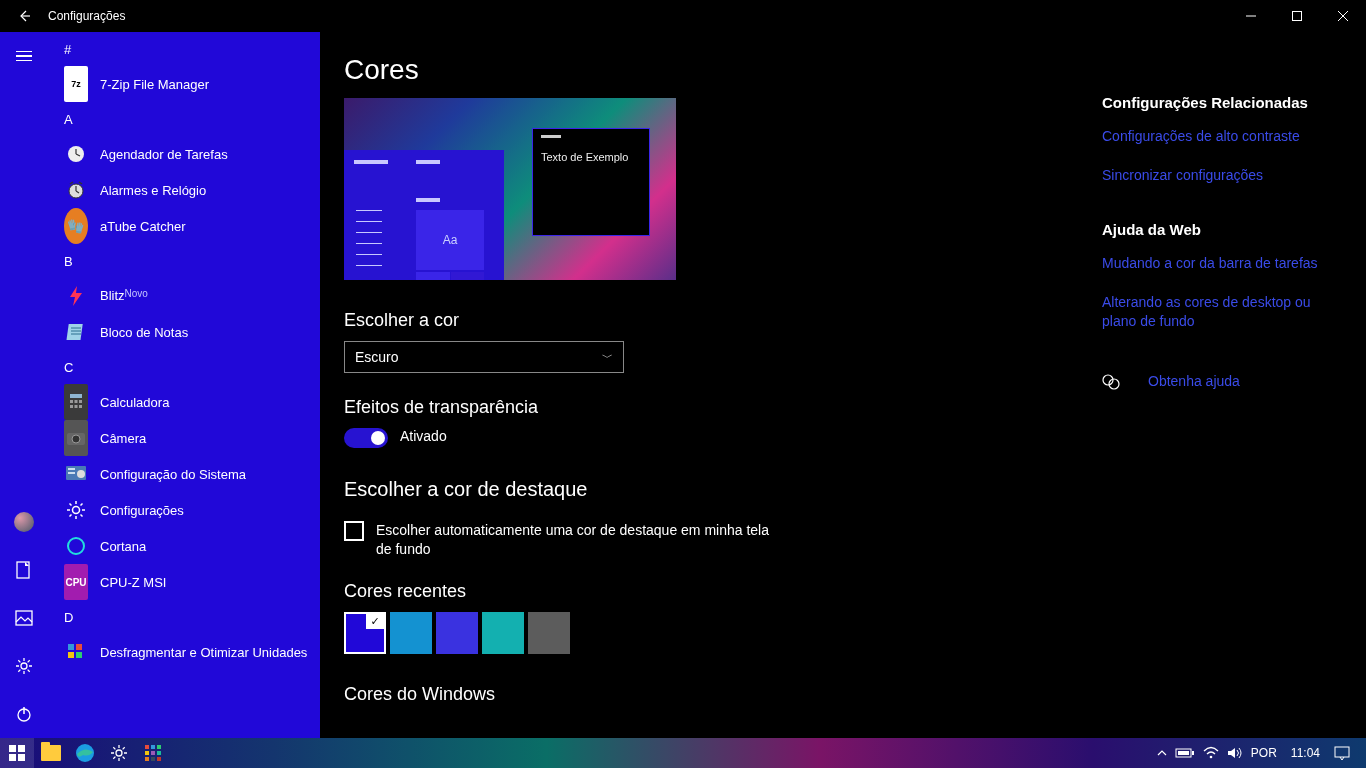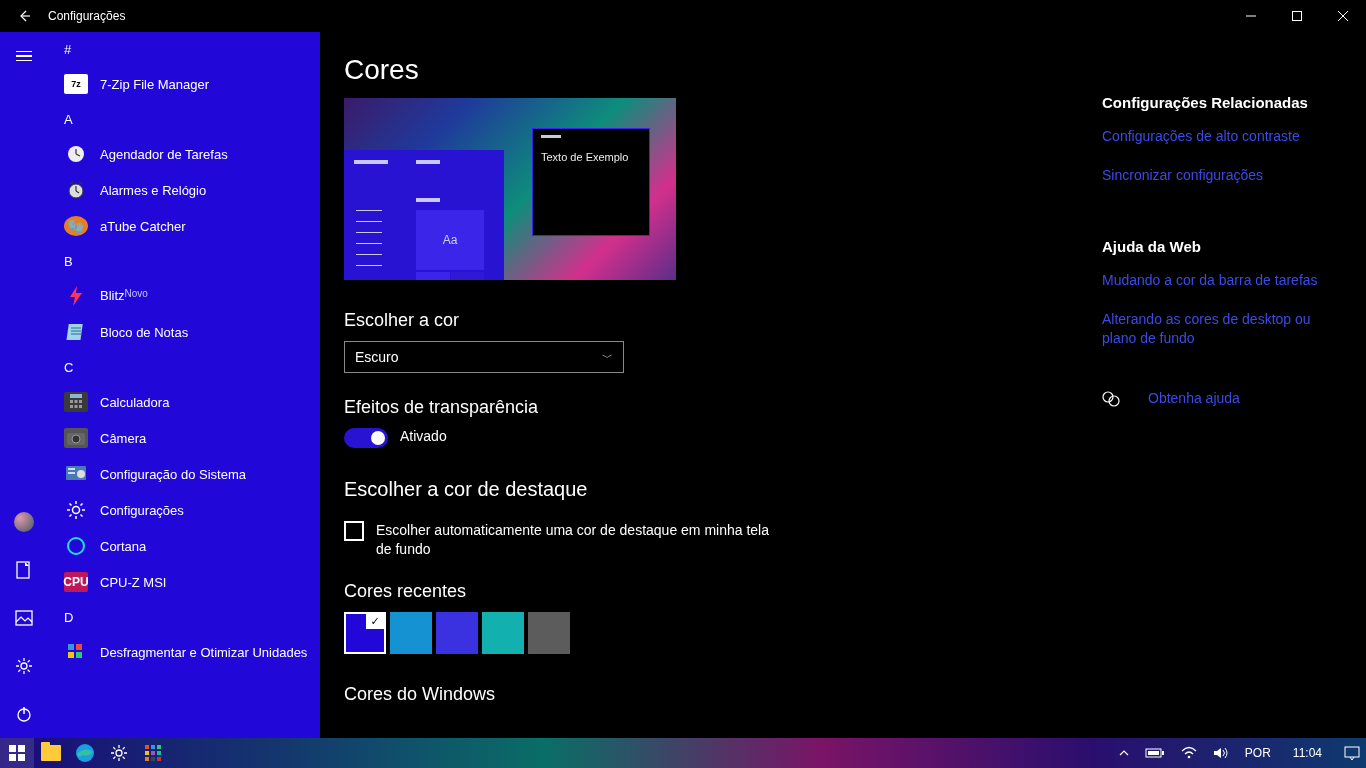--- a/index.html
+++ b/index.html
@@ -49,49 +49,49 @@
 .checkbox { width:20px; height:20px; border:2px solid #fff; margin-right:12px; flex-shrink:0; }
 .check-text { font-size:14px; max-width:400px; line-height:1.35; }
 
 .swatch-row { display:flex; gap:4px; margin-bottom:30px; }
 .swatch { width:42px; height:42px; position:relative; }
 .swatch.selected { border:2px solid #fff; }
 .swatch-check { position:absolute; top:0; right:0; width:18px; height:15px; background:#fff; color:#000; font-size:11px; display:flex; align-items:center; justify-content:center; }
 
 .aside-heading { font-size:15px; font-weight:600; margin-bottom:16px; }
 .aside-link { color:#3a4be8; font-size:14px; margin-bottom:20px; display:block; line-height:1.35; }
-.aside-block2 { margin-top:53px; }
+.aside-block2 { margin-top:36px; }
 .get-help { display:flex; align-items:center; margin-top:30px; }
 .get-help-icon { width:18px; height:18px; margin-right:16px; display:flex; align-items:center; justify-content:center; }
 
 
 .start-menu { position:absolute; left:0; top:32px; width:320px; height:706px; background:#2108d8; z-index:10; display:flex; }
 .start-rail { width:48px; display:flex; flex-direction:column; }
 .rail-top { height:34px; display:flex; align-items:center; justify-content:center; }
 .rail-spacer { flex:1; }
 .rail-btn { width:48px; height:48px; display:flex; align-items:center; justify-content:center; }
 
 .app-list { flex:1; overflow:hidden; padding-top:0px; }
 .group-header { height:34px; display:flex; align-items:center; padding-left:16px; font-size:13px; color:#fff; }
 .app-item { height:36px; display:flex; align-items:center; padding-left:16px; font-size:13px; position:relative; }
-.app-icon { width:24px; height:20px; display:flex; align-items:center; justify-content:center; margin-right:12px; font-size:14px; border-radius:2px; }
+.app-icon { width:24px; height:36px; display:flex; align-items:center; justify-content:center; margin-right:12px; font-size:14px; border-radius:2px; }
 .app-chevron { position:absolute; right:14px; font-size:10px; color:#d0d0ff; }
 .app-sub { font-size:10px; color:#c5c5ff; line-height:1; }
 .app-item.two-line { flex-direction:row; align-items:center; }
 .two-line-text { display:flex; flex-direction:row; line-height:1.15; }
 
 .hamburger { display:flex; flex-direction:column; gap:3px; }
 .hamburger div { width:16px; height:1.5px; background:#fff; }
 
 
 .taskbar { position:absolute; left:0; bottom:0; width:1366px; height:30px; background:linear-gradient(90deg,#1a0a7a 0%,#14356e 20%,#0a6e66 40%,#7a1466 60%,#2a0e6e 80%,#0e3a6e 100%); display:flex; align-items:center; z-index:20; }
 .tb-btn { width:34px; height:30px; display:flex; align-items:center; justify-content:center; color:#fff; }
 .tb-start { background:rgba(255,255,255,0.12); }
 .tb-spacer { flex:1; }
-.tb-tray { display:flex; align-items:center; padding-right:6px; gap:16px; font-size:12px; }
+.tb-tray { display:flex; align-items:center; padding-right:16px; gap:8px; font-size:12px; }
 .tb-tray-item { display:flex; align-items:center; justify-content:center; height:30px; }
 .tb-clock { padding:0 6px; font-size:12px; }
 
 .ico-folder { width:20px; height:16px; background:#ffcb3d; border-radius:1px; position:relative; }
 .ico-folder::before { content:""; position:absolute; top:-3px; left:0; width:9px; height:4px; background:#ffcb3d; border-radius:1px 1px 0 0; }
 
 svg { display:block; }
 </style>
 </head>
 <body>
@@ -354,21 +354,21 @@
     </div>
     <div class="app-item">
       <div class="app-icon">
           <svg width="20" height="20">
             <circle cx="10" cy="10" r="8" stroke="#2dd" fill="none" stroke-width="2"></circle>
           </svg>
         </div>
       <span>Cortana</span>
     </div>
     <div class="app-item">
-      <div class="app-icon" style="background:#be185d;font-size:12px;color:#fff;font-weight:bold">CPU</div>
+      <div class="app-icon" style="background:#a21caf;font-size:10px;color:#fff;font-weight:bold">CPU</div>
       <span>CPU-Z MSI</span>
     </div>
 
     <div class="group-header">D</div>
     <div class="app-item">
       <div class="app-icon">
           <svg width="20" height="20">
             <rect x="2" y="2" width="6" height="6" fill="#3498db"></rect>
             <rect x="10" y="2" width="6" height="6" fill="#e74c3c"></rect>
             <rect x="2" y="10" width="6" height="6" fill="#f1c40f"></rect>

